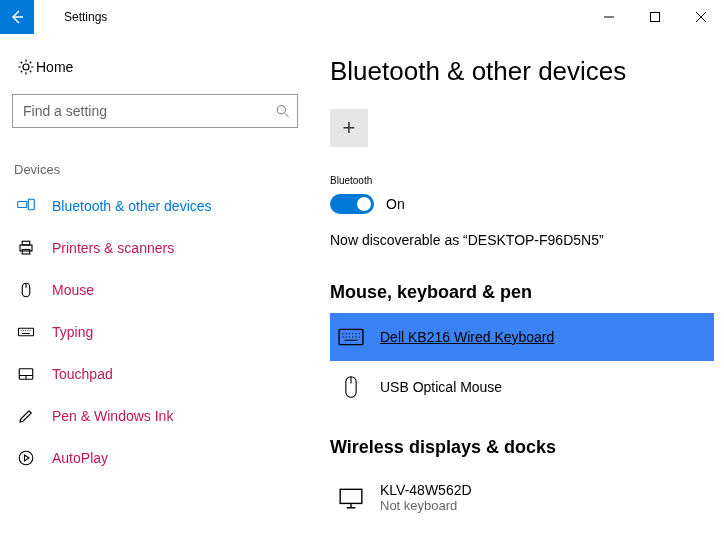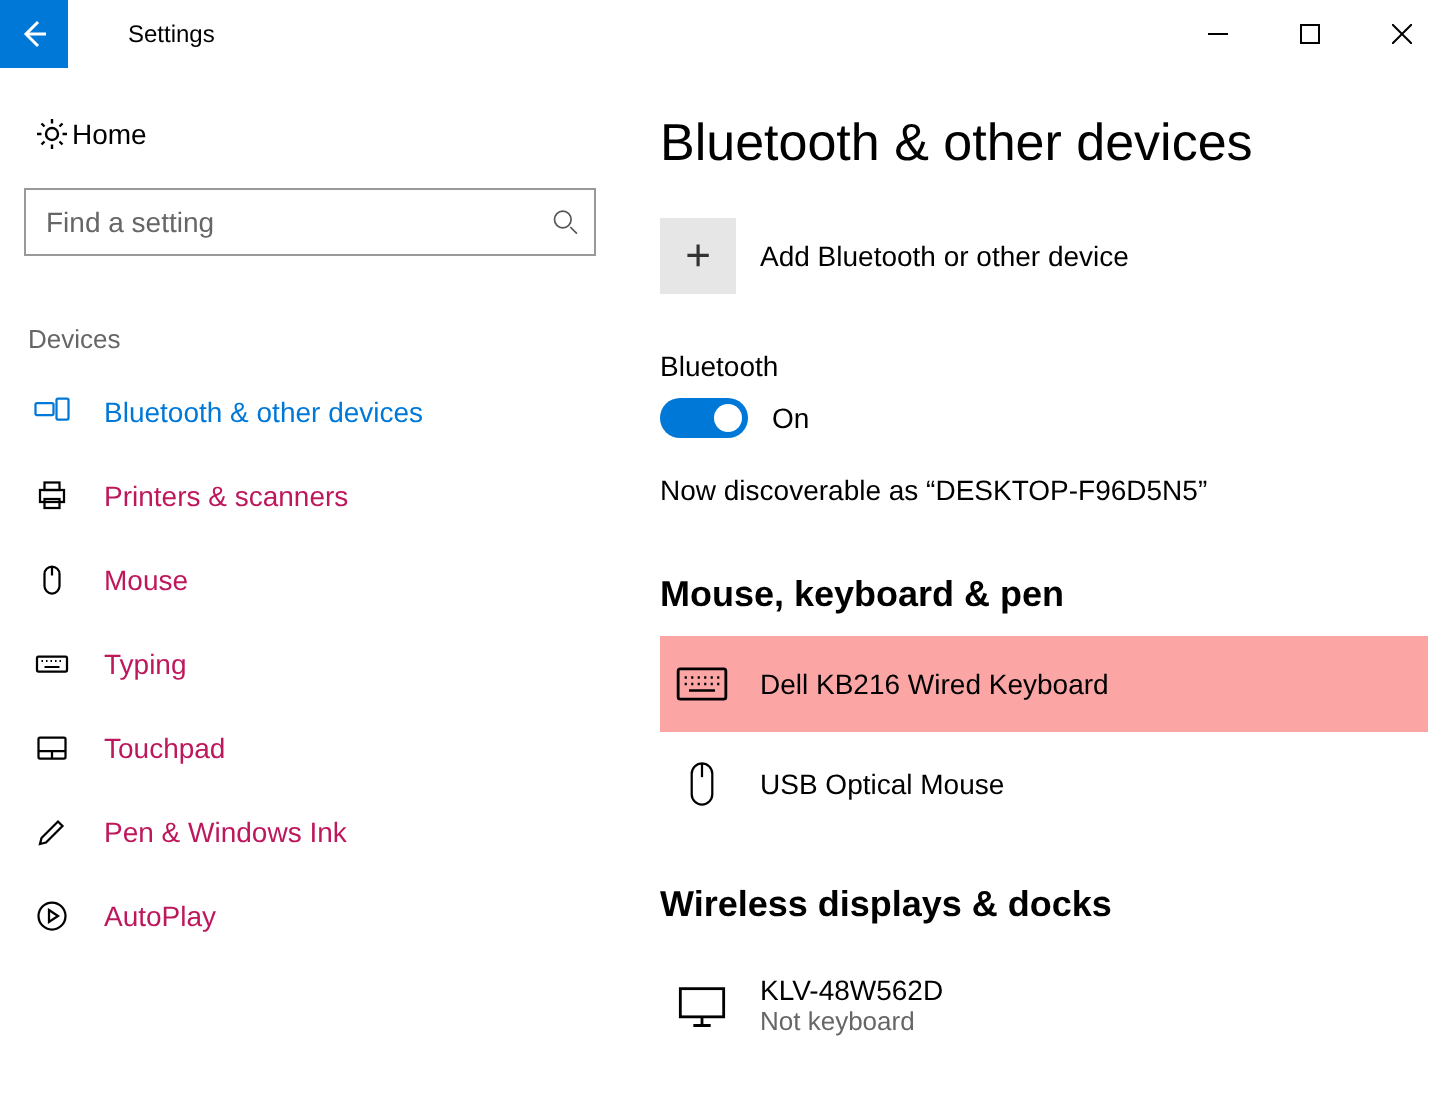--- a/index.html
+++ b/index.html
@@ -111,21 +111,21 @@
     gap: 12px;
     margin-bottom: 28px;
   }
   .plus-box {
     width: 38px; height: 38px;
     background: #e6e6e6;
     display:flex; align-items:center; justify-content:center;
     font-size: 22px; color:#333;
   }
   .section-label {
-    font-size: 14px;
+    font-size: 10px;
     margin-bottom: 8px;
   }
   .toggle-row {
     display:flex; align-items:center; gap:12px; margin-bottom:18px;
   }
   .toggle {
     width: 44px; height: 20px; border-radius: 10px;
     background: #0078d7; position: relative;
   }
   .toggle .knob {
@@ -135,21 +135,21 @@
   .discoverable { font-size: 14px; margin-bottom: 34px; }
   h2.subhead {
     font-weight: 600;
     font-size: 18px;
     margin: 0 0 10px 0;
   }
   .device-row {
     display:flex; align-items:center; gap:16px;
     padding: 14px 8px;
   }
-  .device-row.selected { background:#fca5a5; }
+  .device-row.selected { background:#3b82f6;text-decoration:underline; }
   .device-row .icon { width: 26px; display:flex; justify-content:center; }
   .device-sub { color:#666; font-size:13px; }
   .wireless-section { margin-top: 24px; }
 </style>
 </head>
 <body>
 
 <div class="titlebar">
   <div class="back-btn">
     <svg viewBox="0 0 16 16">
@@ -267,21 +267,20 @@
       </span>
       <span class="label">AutoPlay</span>
     </div>
   </div>
 
   <div class="main">
     <h1 class="page-title">Bluetooth &amp; other devices</h1>
 
     <div class="add-device">
       <div class="plus-box">+</div>
-      <span>Add Bluetooth or other device</span>
     </div>
 
     <div class="section-label">Bluetooth</div>
     <div class="toggle-row">
       <div class="toggle">
           <div class="knob"></div>
         </div>
       <span>On</span>
     </div>
 

